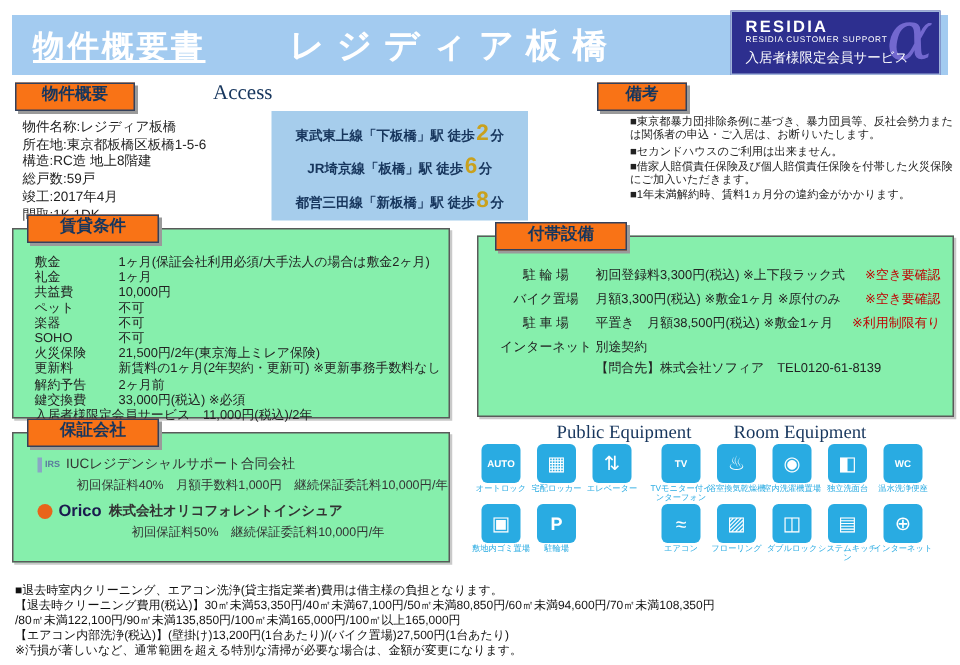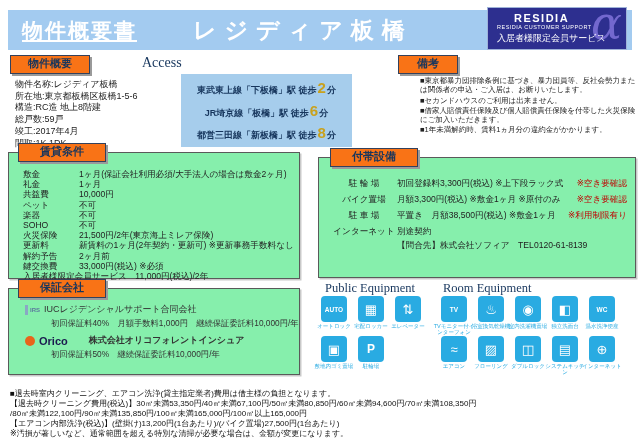--- a/index.html
+++ b/index.html
@@ -10,21 +10,21 @@
   
   .header-bar { position:absolute; left:8px; top:10px; width:624px; height:40px; background:#a3cbf0; }
   .doc-title { position:absolute; left:14px; top:7px; font-family:"Liberation Serif","DejaVu Serif",serif;
                font-size:21px; font-weight:bold; color:#fff; text-decoration:underline; letter-spacing:2px; }
   .prop-title { position:absolute; left:185px; top:5px; font-family:"Liberation Serif","DejaVu Serif",serif;
                 font-size:23px; font-weight:bold; color:#fff; letter-spacing:8px; white-space:nowrap; }
   .logo-box { position:absolute; right:5px; top:-3px; width:140px; height:43px; background:#2d2f8f;
               border:1px solid #9fb3d9; overflow:hidden; color:#fff; }
   .logo-alpha { position:absolute; right:4px; top:-12px; font-family:"DejaVu Serif",serif; font-style:italic;
                 font-size:46px; color:#7b6fd6; opacity:.9; }
-  .logo-l1 { position:relative; margin:4px 0 0 26px; font-size:11px; font-weight:bold; letter-spacing:1.5px; }
+  .logo-l1 { position:relative; margin:4px 0 0 9px; font-size:11px; font-weight:bold; letter-spacing:1.5px; }
   .logo-l2 { position:relative; margin-left:9px; font-size:5.5px; letter-spacing:.5px; }
   .logo-l3 { position:relative; margin:2px 0 0 9px; font-size:9px; }
 
   
   .tab { position:absolute; background:#f97316; border:1.6px solid #33415c; box-shadow:2px 2px 0 #9a9a9a;
          color:#17365d; font-weight:bold; font-size:11px; text-align:center; line-height:15px; height:19px; z-index:3; }
   .panel { position:absolute; border:1.4px solid #5a5a5a; background:#86efac; box-shadow:1.5px 1.5px 0 #c9c9c9; }
 
   
   .ov-body { position:absolute; left:15px; top:79px; width:165px; }
@@ -57,30 +57,30 @@
   .fac-row { display:flex; font-size:8.6px; line-height:16px; white-space:nowrap; color:#222; }
   .fac-label { width:66px; flex:none;text-align:center; }
   .fac-note { margin-left:auto; color:#c00000; }
   .fac-contact { font-size:8.6px; line-height:13px; margin-left:66px; white-space:nowrap; color:#222; }
 
   
   .gua-panel { left:8px; top:288px; width:292px; height:87px;padding-left:10px; }
   .gua-tab { left:18px; top:279px; width:88px; }
   .gua-body { position:absolute; left:16px; top:14px; right:6px; }
   .gua-name-row { display:flex; align-items:center; font-size:9px; color:#333; white-space:nowrap; }
-  .gua-detail { font-size:8.3px; color:#333; margin:2px 0 5px 26px; white-space:nowrap; }
+  .gua-detail { font-size:8.3px; color:#333; margin:2px 0 5px 26px; white-space:nowrap;text-align:center; }
   .iuc-logo { display:inline-block; font-size:6px; color:#5b7a9d; border-left:3px solid #8aa7c4;
               padding-left:2px; margin-right:4px; font-weight:bold; line-height:10px; }
   .orico-dot { display:inline-block; width:10px; height:10px; border-radius:50%; background:#e8641b; margin-right:4px; }
-  .orico-word { font-weight:bold; font-size:11px; color:#1a1a4e; margin-right:21px; }
+  .orico-word { font-weight:bold; font-size:11px; color:#1a1a4e; margin-right:5px; }
   .gua-bold { font-weight:bold; }
 
   
   .equip-title { position:absolute; font-family:"Liberation Serif","DejaVu Serif",serif;
-                 font-size:12.5px; color:#17365d; }
+                 font-size:12.5px; color:#17365d;margin-left:46px; }
   .pub-title { left:325px; top:281px; }
   .room-title { left:443px; top:281px; }
   .icon-row { position:absolute; display:flex; gap:11px; }
   .pub-row1 { left:321px; top:296px; }
   .pub-row2 { left:321px; top:336px; }
   .room-row1 { left:441px; top:296px; }
   .room-row2 { left:441px; top:336px; }
   .icon-cell { width:26px; flex:none; }
   .icon-sq { width:26px; height:26px; background:#29abe2; border-radius:4px; color:#fff;
              display:flex; align-items:center; justify-content:center; font-size:13px; }

